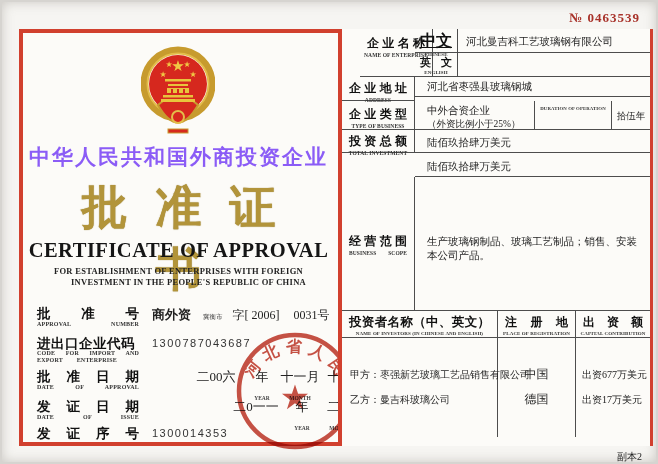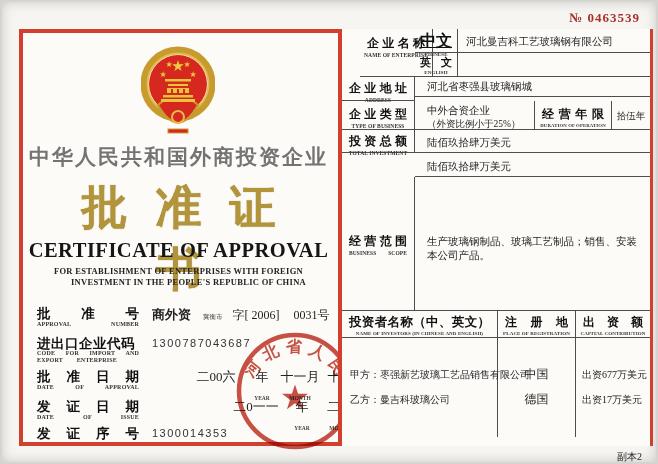--- a/index.html
+++ b/index.html
@@ -13,21 +13,21 @@
   .serial { top:8px; right:16px; color:#a8322a; font-weight:bold; font-size:13px;
             letter-spacing:1px; font-family:"Liberation Serif", serif; }
 
   
   .frame { left:17px; top:27px; width:634px; height:417px;
            border:4px solid #d1402e; background:#fcfbf8; }
 
   
   .left-panel { left:17px; top:27px; width:319px; height:417px; }
   .title-cn { top:114px; left:0; width:100%; text-align:center; font-size:21px;
-              font-weight:bold; color:#737373; letter-spacing:2px; }
+              font-weight:bold; color:#8b5cf6; letter-spacing:2px; }
   .stamp-title { top:148px; left:0; width:100%; text-align:center; font-size:46px;
                  font-weight:bold; color:#b3953а; }
   .stamp-title { color:#b2943a; letter-spacing:28px; padding-left:28px;
                  text-shadow:0 0 1px #8d7425; }
   .title-en { top:210px; left:0; width:100%; text-align:center; font-size:20.5px;
               font-weight:bold; color:#151515; letter-spacing:.5px; }
   .sub1 { top:237px; } .sub2 { top:248px;padding-left:20px; }
   .subline { left:0; width:100%; text-align:center; font-size:8.5px;
              font-weight:bold; color:#222; letter-spacing:.3px; }
 
@@ -193,21 +193,20 @@
 
     <div class="cell br bb" style="left:0; top:72px; width:73px; height:29px; padding-top:5px;">
       <div class="t-label-cn">企业类型</div>
       <div class="t-label-en">TYPE OF BUSINESS</div>
     </div>
     <div class="cell br bb t-value" style="left:73px; top:72px; width:120px; height:29px; padding:3px 0 0 12px;">
       <div>中外合资企业</div>
       <div style="font-size:9.5px;">（外资比例小于25%）</div>
     </div>
     <div class="cell br bb" style="left:193px; top:72px; width:77px; height:29px; padding-top:5px;">
-      <div class="t-label-cn">经营年限</div>
       <div class="t-label-en" style="font-size:4.8px;">DURATION OF OPERATION</div>
     </div>
     <div class="cell bb t-value" style="left:270px; top:72px; width:38px; height:29px; padding-top:9px; font-size:9.5px; text-align:center;">拾伍年</div>
 
     <div class="cell br bb" style="left:0; top:101px; width:73px; height:23px; padding-top:3px;">
       <div class="t-label-cn">投资总额</div>
       <div class="t-label-en">TOTAL INVESTMENT</div>
     </div>
     <div class="cell bb t-value pad" style="left:73px; top:101px; width:235px; height:23px; padding-top:6px; padding-left:12px;">陆佰玖拾肆万美元</div>
 

